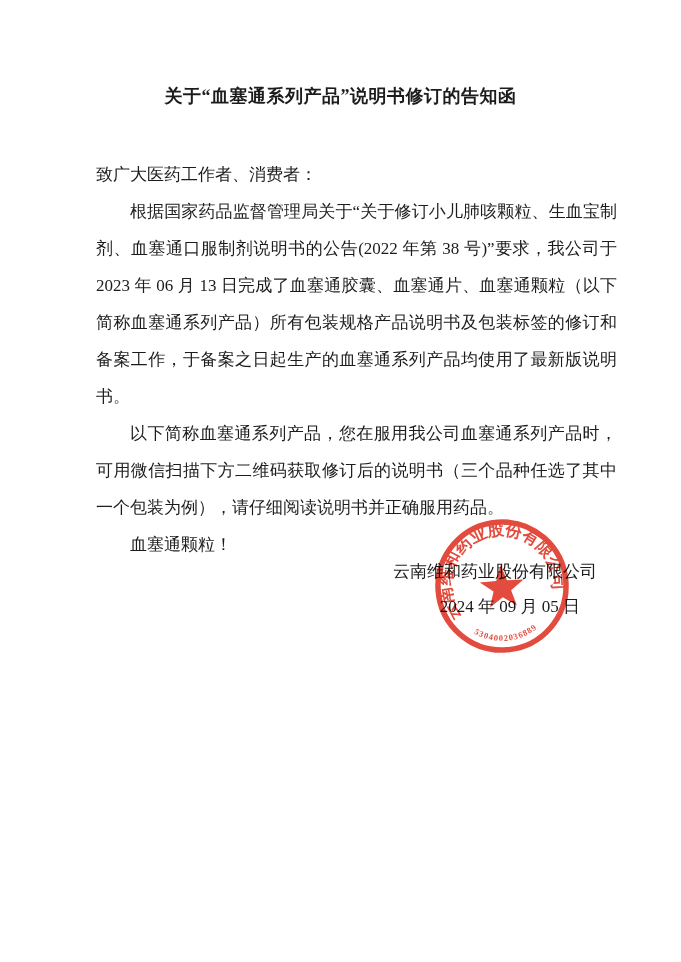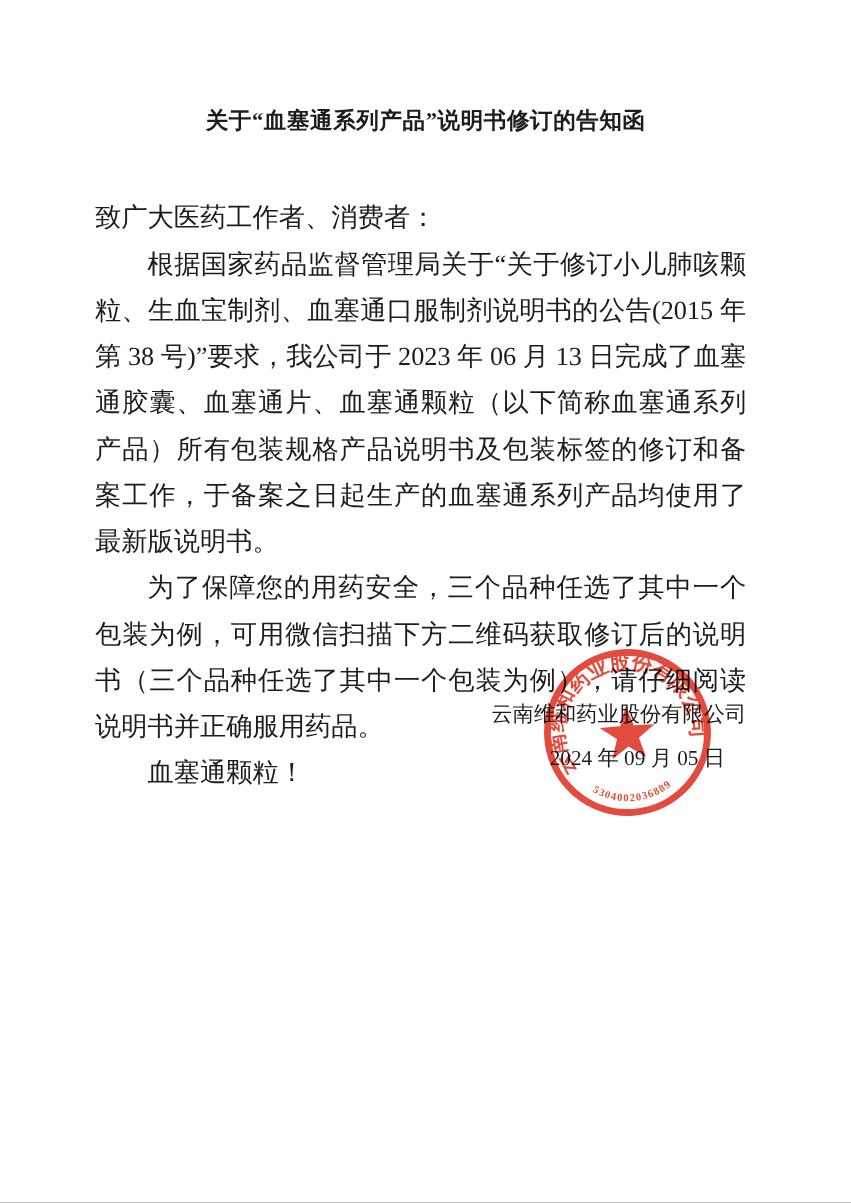--- a/index.html
+++ b/index.html
@@ -18,24 +18,24 @@
     top: 84px;
     left: 0;
     right: 0;
     text-align: center;
     font-size: 18px;
     font-weight: bold;
     letter-spacing: 0.5px;
   }
   .content {
     position: absolute;
-    left: 76px;
+    left: 96px;
     top: 156px;
     width: 521px;
-    font-size: 21px;
+    font-size: 17px;
     line-height: 37px;
     text-align: justify;
     text-justify: inter-ideograph;
   }
   .content p { margin: 0; }
   .content p.indent { text-indent: 2em; }
   .sig-company {
     position: absolute;
     top: 561px;
     right: 84px;
@@ -69,22 +69,22 @@
 </style>
 </head>
 <body>
 
 <div class="page">
 
   <div class="doc-title">关于“血塞通系列产品”说明书修订的告知函</div>
 
   <div class="content">
     <p>致广大医药工作者、消费者：</p>
-    <p class="indent">根据国家药品监督管理局关于“关于修订小儿肺咳颗粒、生血宝制剂、血塞通口服制剂说明书的公告(2015 年第 38 号)”要求，我公司于 2023 年 06 月 13 日完成了血塞通胶囊、血塞通片、血塞通颗粒（以下简称血塞通系列产品）所有包装规格产品说明书及包装标签的修订和备案工作，于备案之日起生产的血塞通系列产品均使用了最新版说明书。</p>
-    <p class="indent">为了保障您的用药安全，三个品种任选了其中一个包装为例，可用微信扫描下方二维码获取修订后的说明书（三个品种任选了其中一个包装为例），请仔细阅读说明书并正确服用药品。</p>
+    <p class="indent">根据国家药品监督管理局关于“关于修订小儿肺咳颗粒、生血宝制剂、血塞通口服制剂说明书的公告(2022 年第 38 号)”要求，我公司于 2023 年 06 月 13 日完成了血塞通胶囊、血塞通片、血塞通颗粒（以下简称血塞通系列产品）所有包装规格产品说明书及包装标签的修订和备案工作，于备案之日起生产的血塞通系列产品均使用了最新版说明书。</p>
+    <p class="indent">以下简称血塞通系列产品，您在服用我公司血塞通系列产品时，可用微信扫描下方二维码获取修订后的说明书（三个品种任选了其中一个包装为例），请仔细阅读说明书并正确服用药品。</p>
     <p class="indent">血塞通颗粒！</p>
   </div>
 
   <div class="sig-company">云南维和药业股份有限公司</div>
 
   <div class="sig-date">2024 年 09 月 05 日</div>
 
   <svg class="seal" viewBox="0 0 138 138" xmlns="http://www.w3.org/2000/svg" xmlns:xlink="http://www.w3.org/1999/xlink">
     <defs>
       <path id="sealArcTop" d="M 29.9 101.8 A 51 51 0 1 1 108.1 101.8" fill="none"></path>

